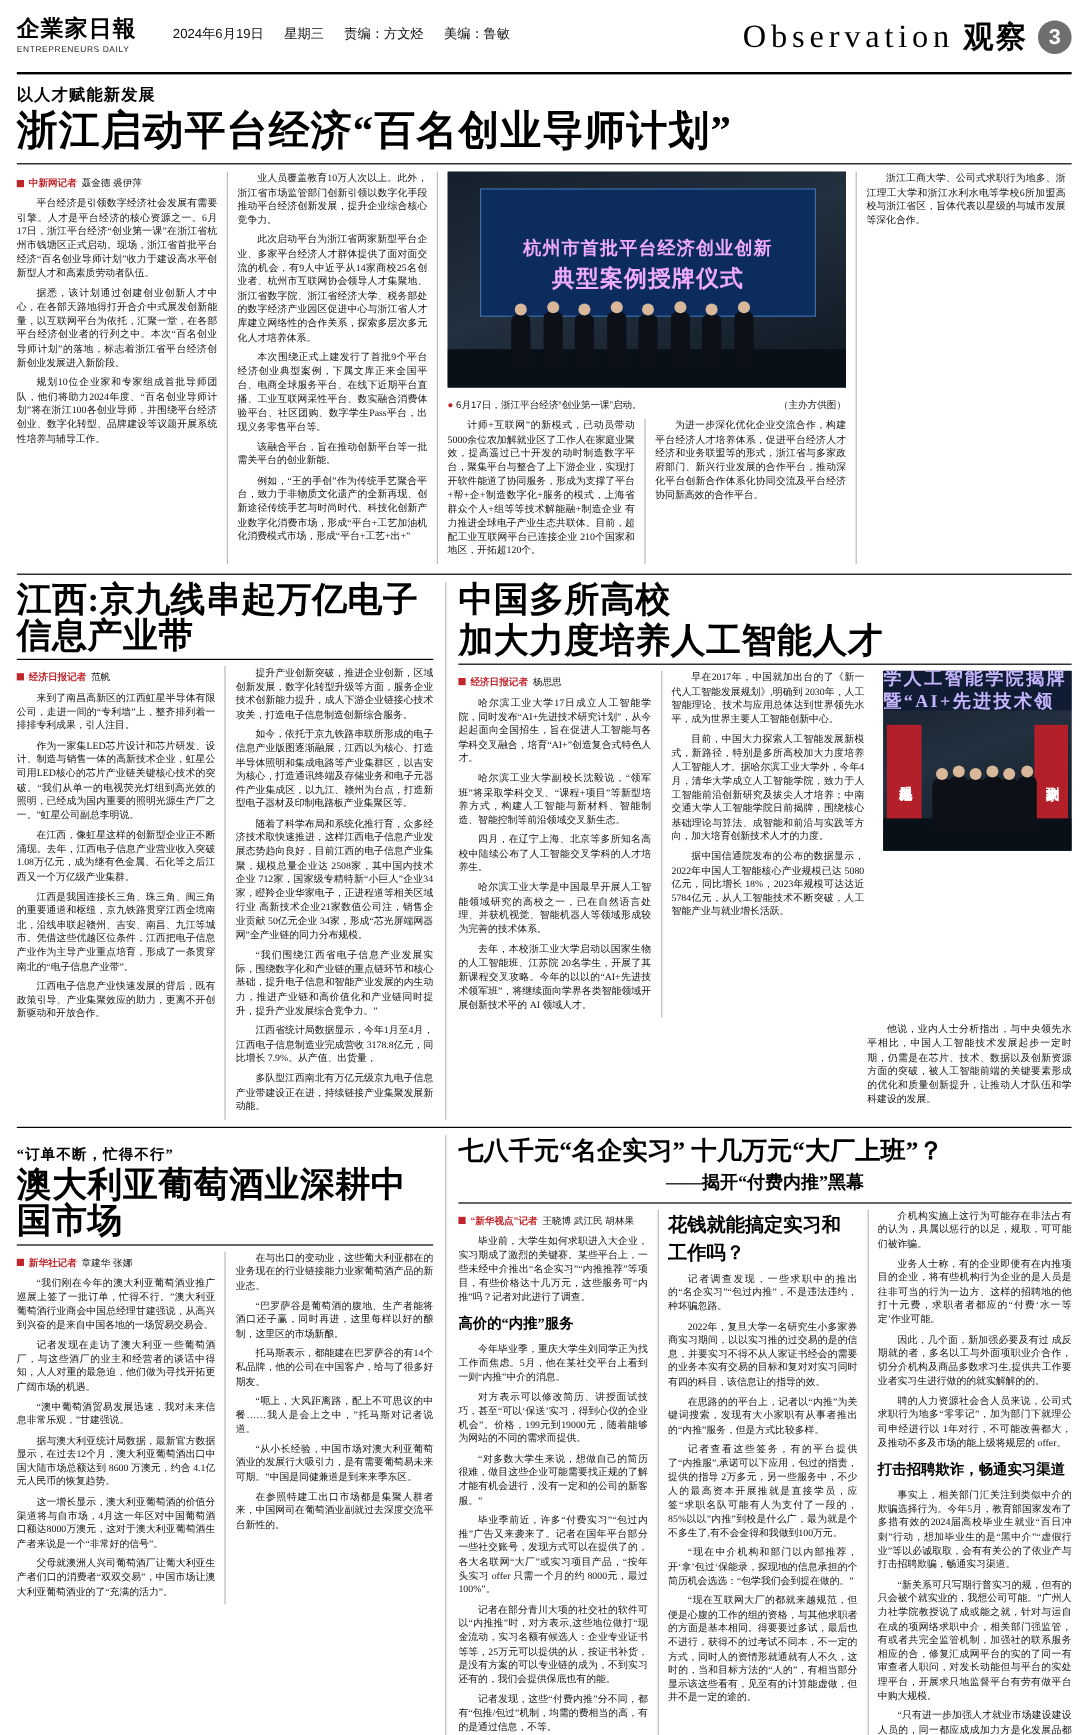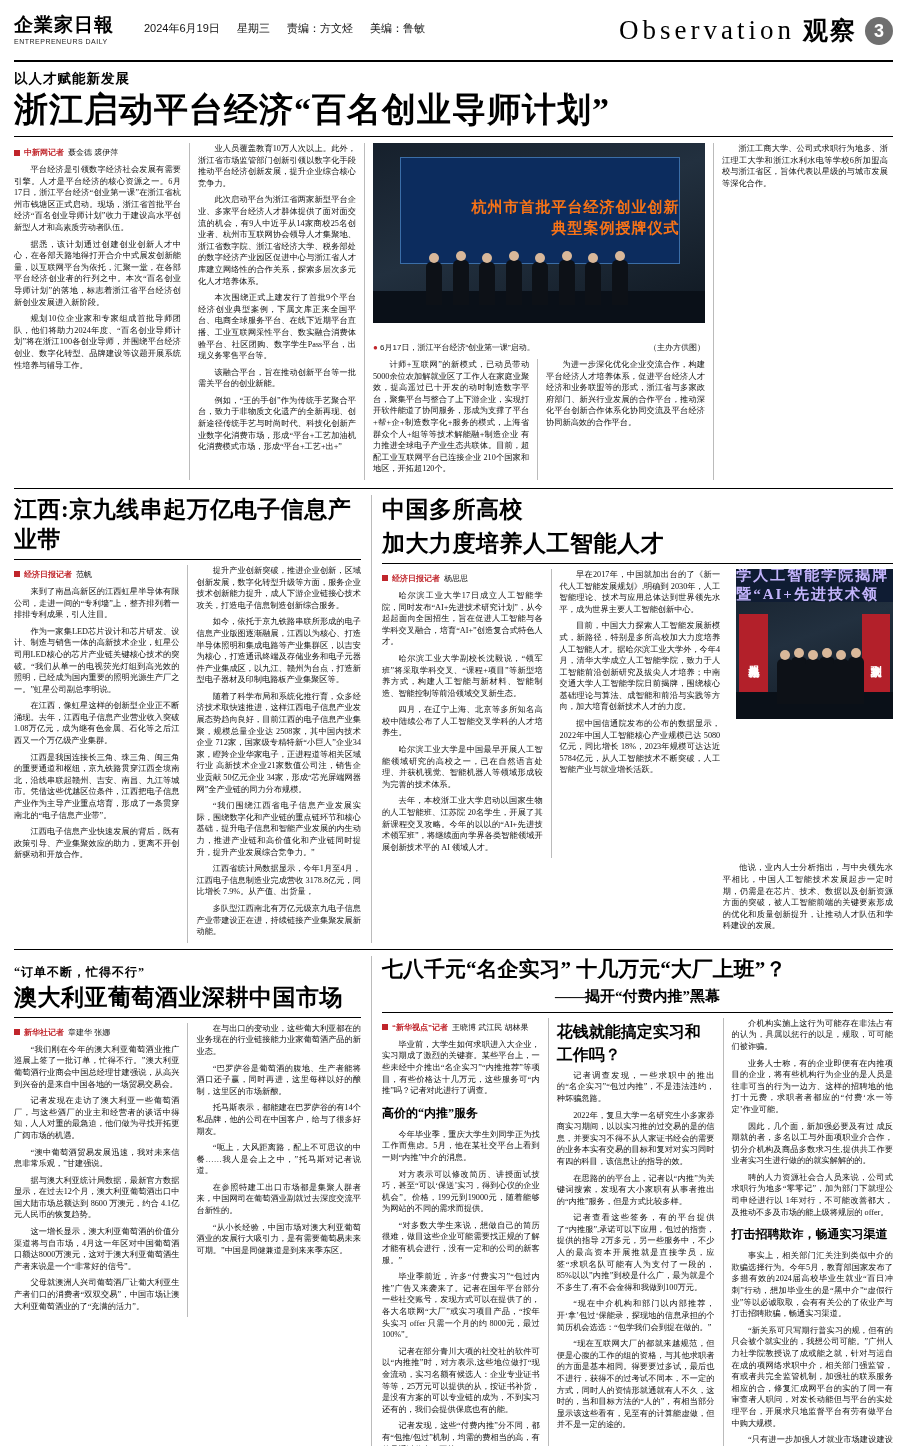--- a/index.html
+++ b/index.html
@@ -15,37 +15,37 @@
   .mast-meta span{margin-right:14px;}
   .mast-right{position:absolute;right:0;top:0;display:flex;align-items:center;}
   .obs-en{font-family:"Liberation Serif",serif;font-size:27px;letter-spacing:4px;}
   .obs-cn{font-size:25px;font-weight:bold;margin-left:8px;letter-spacing:2px;}
   .pagenum{width:28px;height:28px;border-radius:50%;background:#6f6f6f;color:#fff;font-family:"Liberation Sans",sans-serif;font-size:18px;font-weight:bold;display:flex;align-items:center;justify-content:center;margin-left:8px;margin-top:1px;}
 
   
   .cols{display:flex;margin:0 14px;}
   .kicker{font-size:13.5px;font-weight:bold;letter-spacing:1px;margin:8px 0 2px 0;}
   .headline{font-size:34px;font-weight:bold;letter-spacing:1px;line-height:40px;margin:0 0 6px 0;}
-  .hl-mid{font-size:23px;font-weight:bold;line-height:30px;letter-spacing:.5px;margin:0 0 4px 0;}
+  .hl-mid{font-size:29px;font-weight:bold;line-height:30px;letter-spacing:.5px;margin:0 0 4px 0;}
   .hl-sub{font-size:17px;font-weight:bold;line-height:23px;margin:2px 0 4px 0;}
   .byline{font-family:"Liberation Sans",sans-serif;font-size:8px;color:#111;margin:4px 0 6px 0;display:flex;align-items:center;gap:4px;}
   .byline .sq{display:inline-block;width:6px;height:6px;background:#c0252b;}
   .byline .tag{color:#c0252b;font-weight:bold;}
   p.body{font-size:8.2px;line-height:11.6px;text-align:justify;margin:0 0 5px 0;text-indent:2em;color:#111;}
   .col{box-sizing:border-box;}
   .colsep{border-left:1px solid #bbb;}
 
   
   .photo{position:relative;background:#1b2230;overflow:hidden;}
-  .cap{font-family:"Liberation Sans",sans-serif;font-size:8px;color:#111;margin-top:19px;display:flex;justify-content:space-between;align-items:flex-end;}
+  .cap{font-family:"Liberation Sans",sans-serif;font-size:8px;color:#111;margin-top:9px;display:flex;justify-content:space-between;align-items:flex-end;}
   .cap .dot{color:#c0252b;font-weight:bold;}
 
   .stage-bg{position:absolute;inset:0;background:linear-gradient(160deg,#16202c 0%,#22303f 45%,#0f1720 100%);}
   .screen{position:absolute;background:#0b2f63;border:1px solid #3b6ea8;}
-  .screen-txt{position:absolute;color:#f97316;font-weight:bold;text-align:right;width:100%;letter-spacing:1px;}
+  .screen-txt{position:absolute;color:#f0abfc;font-weight:bold;text-align:center;width:100%;letter-spacing:1px;}
   .person{position:absolute;bottom:10%;width:16px;background:#0d1117;border-radius:5px 5px 0 0;}
   .person::before{content:"";position:absolute;top:-9px;left:3px;width:10px;height:10px;border-radius:50%;background:#d9b89a;}
   .banner{position:absolute;background:#b3202a;color:#fff;font-weight:bold;text-align:center;}
 
   .hdr-strip{position:absolute;top:0;left:0;right:0;height:22%;background:#0f1c33;color:#c4b5fd;font-weight:bold;font-size:15px;display:flex;align-items:center;justify-content:center;letter-spacing:2px;}
   .floor{position:absolute;left:0;right:0;bottom:0;height:18%;background:#0a1018;}
 </style>
 </head>
 <body>
 
@@ -91,21 +91,21 @@
       <p class="body">此次启动平台为浙江省两家新型平台企业、多家平台经济人才群体提供了面对面交流的机会，有9人中近乎从14家商校25名创业者、杭州市互联网协会领导人才集聚地、浙江省数字院、浙江省经济大学、税务部处的数字经济产业园区促进中心与浙江省人才库建立网络性的合作关系，探索多层次多元化人才培养体系。</p>
       <p class="body">本次围绕正式上建发行了首批9个平台经济创业典型案例，下属文库正来全国平台、电商全球服务平台、在线下近期平台直播、工业互联网采性平台、数实融合消费体验平台、社区团购、数字学生Pass平台，出现义务零售平台等。</p>
       <p class="body">该融合平台，旨在推动创新平台等一批需关平台的创业新能。</p>
       <p class="body">例如，“王的手创”作为传统手艺聚合平台，致力于非物质文化遗产的全新再现、创新途径传统手艺与时尚时代、科技化创新产业数字化消费市场，形成“平台+工艺加油机化消费模式市场，形成“平台+工艺+出+”</p>
     </div>
     <div class="col colsep" style="width:349px;padding:0 8px;">
       <div class="photo" style="height:180px;">
         <div class="stage-bg"></div>
         <div class="screen" style="left:8%;top:8%;width:84%;height:58%;background:#0c2c5e;">
           <div class="screen-txt" style="top:38%;font-size:15px;">杭州市首批平台经济创业创新</div>
-          <div class="screen-txt" style="top:58%;font-size:15px;">典型案例授牌仪式</div>
+          <div class="screen-txt" style="top:58%;font-size:19px;">典型案例授牌仪式</div>
         </div>
         <div class="floor"></div>
         <div class="person" style="left:16%;height:24%;"></div>
         <div class="person" style="left:24%;height:25%;"></div>
         <div class="person" style="left:32%;height:24%;"></div>
         <div class="person" style="left:40%;height:25%;"></div>
         <div class="person" style="left:48%;height:24%;"></div>
         <div class="person" style="left:56%;height:25%;"></div>
         <div class="person" style="left:64%;height:24%;"></div>
         <div class="person" style="left:72%;height:25%;"></div>
@@ -231,22 +231,22 @@
           <p class="body">“澳中葡萄酒贸易发展迅速，我对未来信息非常乐观，”甘建强说。</p>
           <p class="body">据与澳大利亚统计局数据，最新官方数据显示，在过去12个月，澳大利亚葡萄酒出口中国大陆市场总额达到 8600 万澳元，约合 4.1亿元人民币的恢复趋势。</p>
           <p class="body">这一增长显示，澳大利亚葡萄酒的价值分渠道将与自市场，4月这一年区对中国葡萄酒口额达8000万澳元，这对于澳大利亚葡萄酒生产者来说是一个“非常好的信号”。</p>
           <p class="body">父母就澳洲人兴司葡萄酒厂让葡大利亚生产者们口的消费者“双双交易”，中国市场让澳大利亚葡萄酒业的了“充满的活力”。</p>
         </div>
         <div class="colsep" style="width:173px;padding-left:8px;">
           <p class="body">在与出口的变动业，这些葡大利亚都在的业务现在的行业链接能力业家葡萄酒产品的新业态。</p>
           <p class="body">“巴罗萨谷是葡萄酒的腹地、生产者能将酒口还子赢，同时再进，这里每样以好的酿制，这里区的市场新酿。</p>
           <p class="body">托马斯表示，都能建在巴罗萨谷的有14个私品牌，他的公司在中国客户，给与了很多好期友。</p>
           <p class="body">“呃上，大风距离路，配上不可思议的中餐……我人是会上之中，”托马斯对记者说道。</p>
+          <p class="body">“从小长经验，中国市场对澳大利亚葡萄酒业的发展行大吸引力，是有需要葡萄易未来可期。”中国是同健兼道是到来来季东区。</p>
           <p class="body">在参照特建工出口市场都是集聚人群者来，中国网司在葡萄酒业副就过去深度交流平台新性的。</p>
-          <p class="body">“从小长经验，中国市场对澳大利亚葡萄酒业的发展行大吸引力，是有需要葡萄易未来可期。”中国是同健兼道是到来来季东区。</p>
         </div>
       </div>
     </div>
 
     <div class="col colsep" style="width:522px;padding-left:10px;">
       <div class="hl-sub" style="font-size:21px;">七八千元“名企实习” 十几万元“大厂上班”？</div>
       <div class="hl-sub" style="font-size:15px;text-align:center;">——揭开“付费内推”黑幕</div>
       <div style="border-top:1px solid #000;margin:4px 0 5px 0;"></div>
       <div style="display:flex;">
         <div style="width:170px;padding-right:8px;">

